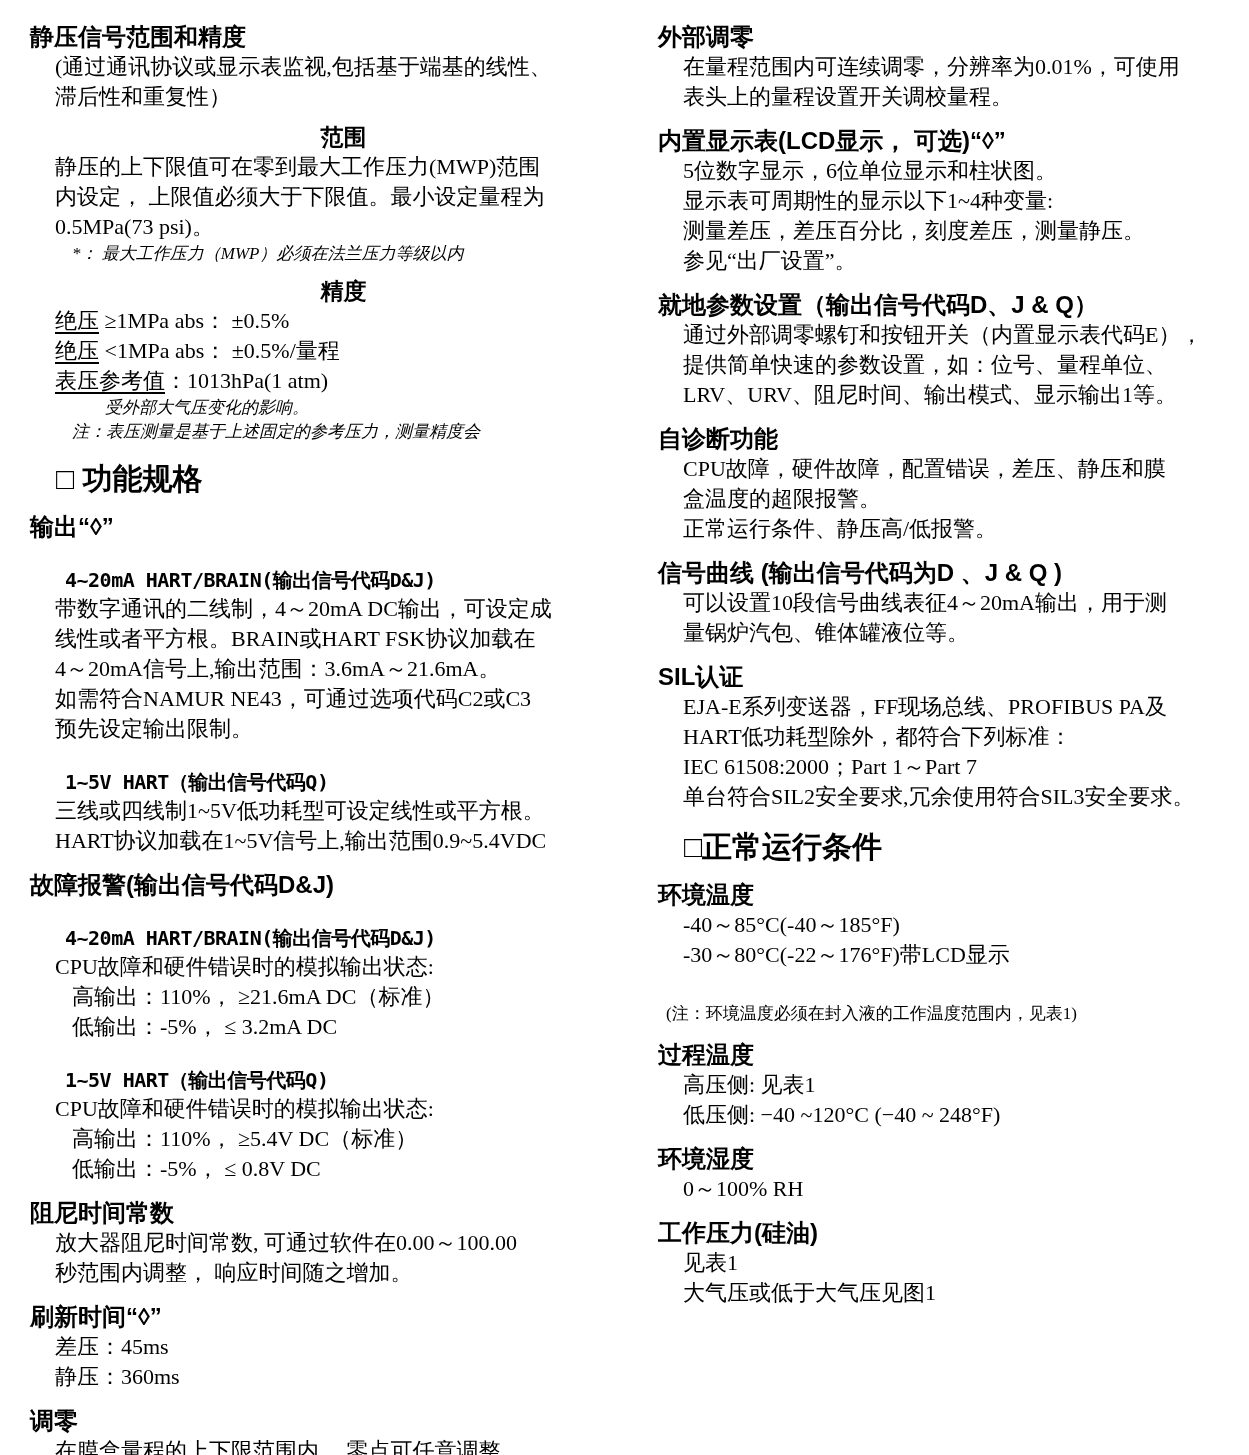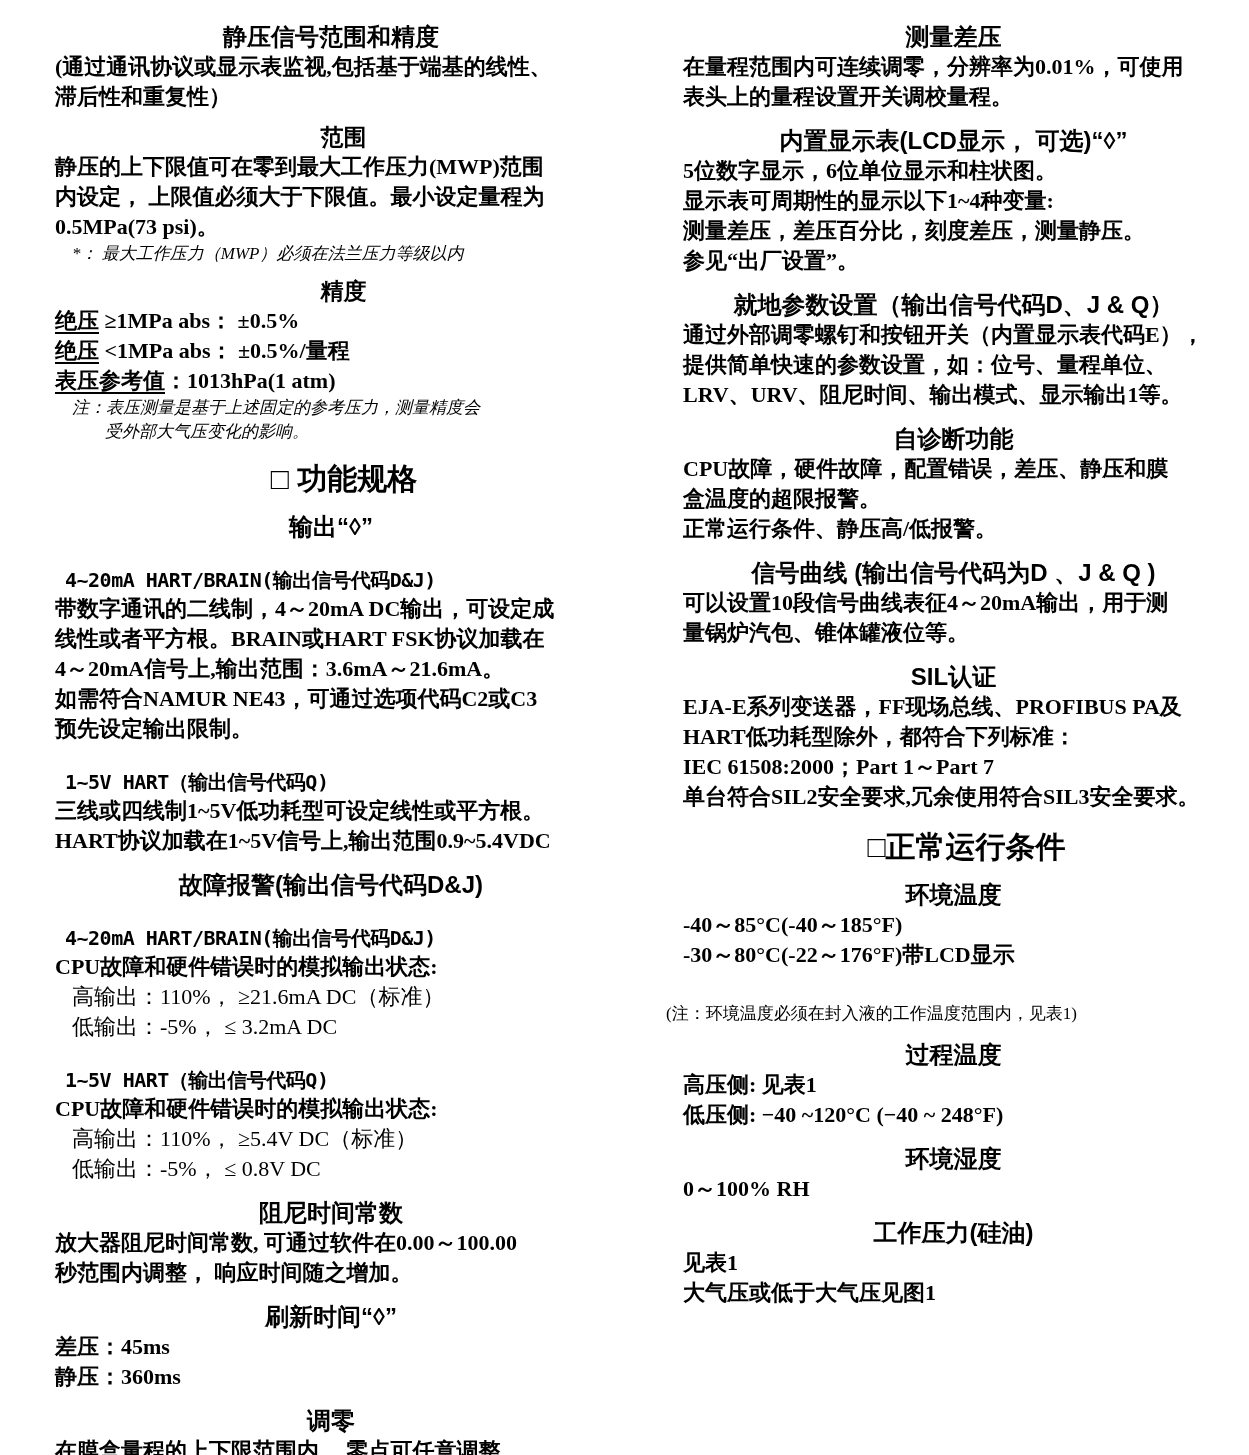--- a/index.html
+++ b/index.html
@@ -8,22 +8,22 @@
   .col-left{left:30px;width:602px;}
   .col-right{left:658px;width:591px;}
   .blk{white-space:nowrap;}
   .t-body{font:22px/30px "Liberation Serif", serif;}
   .t-note{font:17px/24px "Liberation Serif", serif;}
   .t-note.kai{font-style:italic;}
   .t-h1{font:bold 24px/30px "Liberation Sans", sans-serif;margin-top:14px;}
   .t-h2{font:bold 23px/30px "Liberation Sans", sans-serif;margin-top:10px;text-align:center;}
   .t-h3{font:bold 20px/28px "DejaVu Sans Mono", monospace;margin-top:24px;letter-spacing:-0.5px;}
   .t-section{font:bold 30px/38px "Liberation Sans", sans-serif;margin-top:16px;margin-bottom:2px;margin-left:26px;}
-  .ind-0{padding-left:0;text-align:center;}
-  .ind-1{padding-left:25px;font-weight:bold;}
+  .ind-0{padding-left:0;}
+  .ind-1{padding-left:25px;}
   .ind-2{padding-left:35px;}
   .ind-3{padding-left:42px;}
   .ind-4{padding-left:75px;}
   .ind-5{padding-left:8px;margin-top:32px;}
   .u{text-decoration:underline;text-underline-offset:4px;}
 </style>
 </head>
 <body>
 
 <div class="page">
@@ -33,22 +33,22 @@
       <div class="blk t-body ind-1">滞后性和重复性）</div>
       <div class="blk t-h2 ind-1">范围</div>
       <div class="blk t-body ind-1">静压的上下限值可在零到最大工作压力(MWP)范围</div>
       <div class="blk t-body ind-1">内设定， 上限值必须大于下限值。最小设定量程为</div>
       <div class="blk t-body ind-1">0.5MPa(73 psi)。</div>
       <div class="blk t-note ind-3 kai">*： 最大工作压力（MWP）必须在法兰压力等级以内</div>
       <div class="blk t-h2 ind-1">精度</div>
       <div class="blk t-body ind-1"><span class="u">绝压</span><span class=""> ≥1MPa abs： ±0.5%</span></div>
       <div class="blk t-body ind-1"><span class="u">绝压</span><span class=""> &lt;1MPa abs： ±0.5%/量程</span></div>
       <div class="blk t-body ind-1"><span class="u">表压参考值</span><span class="">：1013hPa(1 atm)</span></div>
+      <div class="blk t-note ind-4 kai">受外部大气压变化的影响。</div>
       <div class="blk t-note ind-3 kai">注：表压测量是基于上述固定的参考压力，测量精度会</div>
-      <div class="blk t-note ind-4 kai">受外部大气压变化的影响。</div>
       <div class="blk t-section ind-0">□ 功能规格</div>
       <div class="blk t-h1 ind-0">输出“◊”</div>
       <div class="blk t-h3 ind-2">4~20mA HART/BRAIN(输出信号代码D&amp;J)</div>
       <div class="blk t-body ind-1">带数字通讯的二线制，4～20mA DC输出，可设定成</div>
       <div class="blk t-body ind-1">线性或者平方根。BRAIN或HART FSK协议加载在</div>
       <div class="blk t-body ind-1">4～20mA信号上,输出范围：3.6mA～21.6mA。</div>
       <div class="blk t-body ind-1">如需符合NAMUR NE43，可通过选项代码C2或C3</div>
       <div class="blk t-body ind-1">预先设定输出限制。</div>
       <div class="blk t-h3 ind-2">1~5V HART（输出信号代码Q)</div>
       <div class="blk t-body ind-1">三线或四线制1~5V低功耗型可设定线性或平方根。</div>
@@ -65,21 +65,21 @@
       <div class="blk t-h1 ind-0">阻尼时间常数</div>
       <div class="blk t-body ind-1">放大器阻尼时间常数, 可通过软件在0.00～100.00</div>
       <div class="blk t-body ind-1">秒范围内调整， 响应时间随之增加。</div>
       <div class="blk t-h1 ind-0">刷新时间“◊”</div>
       <div class="blk t-body ind-1">差压：45ms</div>
       <div class="blk t-body ind-1">静压：360ms</div>
       <div class="blk t-h1 ind-0">调零</div>
       <div class="blk t-body ind-1">在膜盒量程的上下限范围内， 零点可任意调整。</div>
     </div>
   <div class="col col-right">
-      <div class="blk t-h1 ind-0">测量差压</div>
+      <div class="blk t-h1 ind-0">外部调零</div>
       <div class="blk t-body ind-1">在量程范围内可连续调零，分辨率为0.01%，可使用</div>
       <div class="blk t-body ind-1">表头上的量程设置开关调校量程。</div>
       <div class="blk t-h1 ind-0">内置显示表(LCD显示， 可选)“◊”</div>
       <div class="blk t-body ind-1">5位数字显示，6位单位显示和柱状图。</div>
       <div class="blk t-body ind-1">显示表可周期性的显示以下1~4种变量:</div>
       <div class="blk t-body ind-1">测量差压，差压百分比，刻度差压，测量静压。</div>
       <div class="blk t-body ind-1">参见“出厂设置”。</div>
       <div class="blk t-h1 ind-0">就地参数设置（输出信号代码D、J &amp; Q）</div>
       <div class="blk t-body ind-1">通过外部调零螺钉和按钮开关（内置显示表代码E），</div>
       <div class="blk t-body ind-1">提供简单快速的参数设置，如：位号、量程单位、</div>

